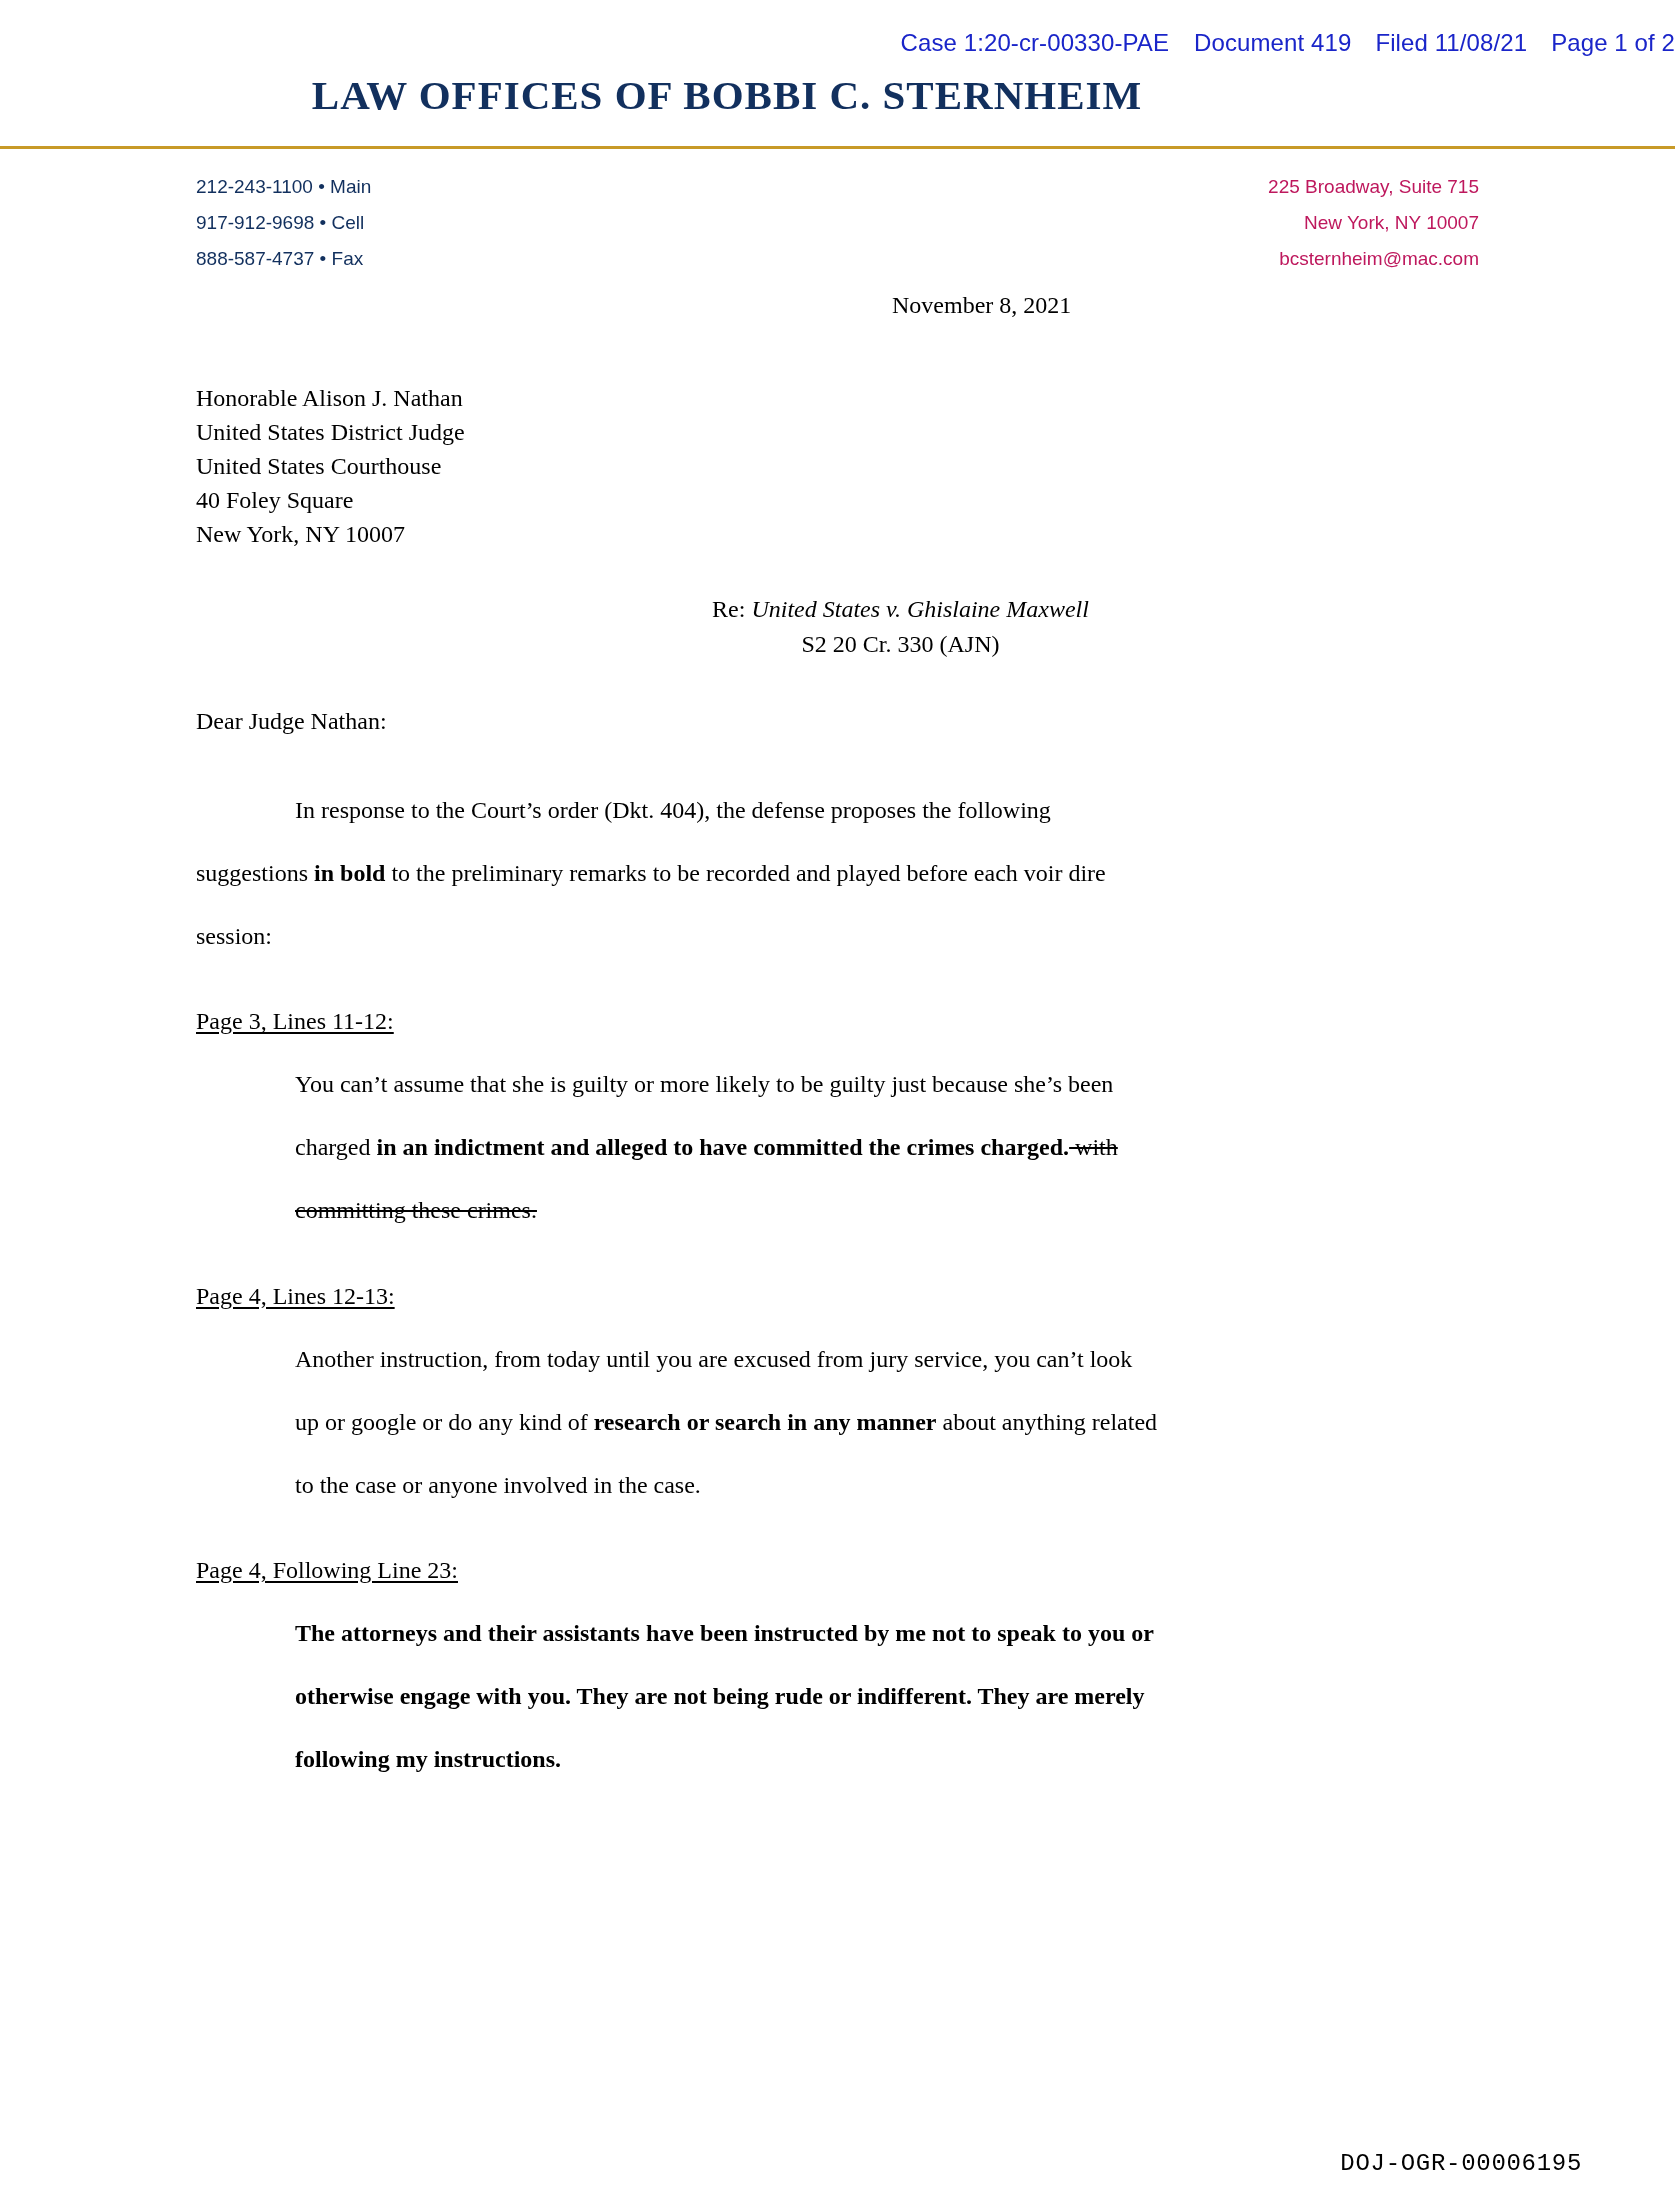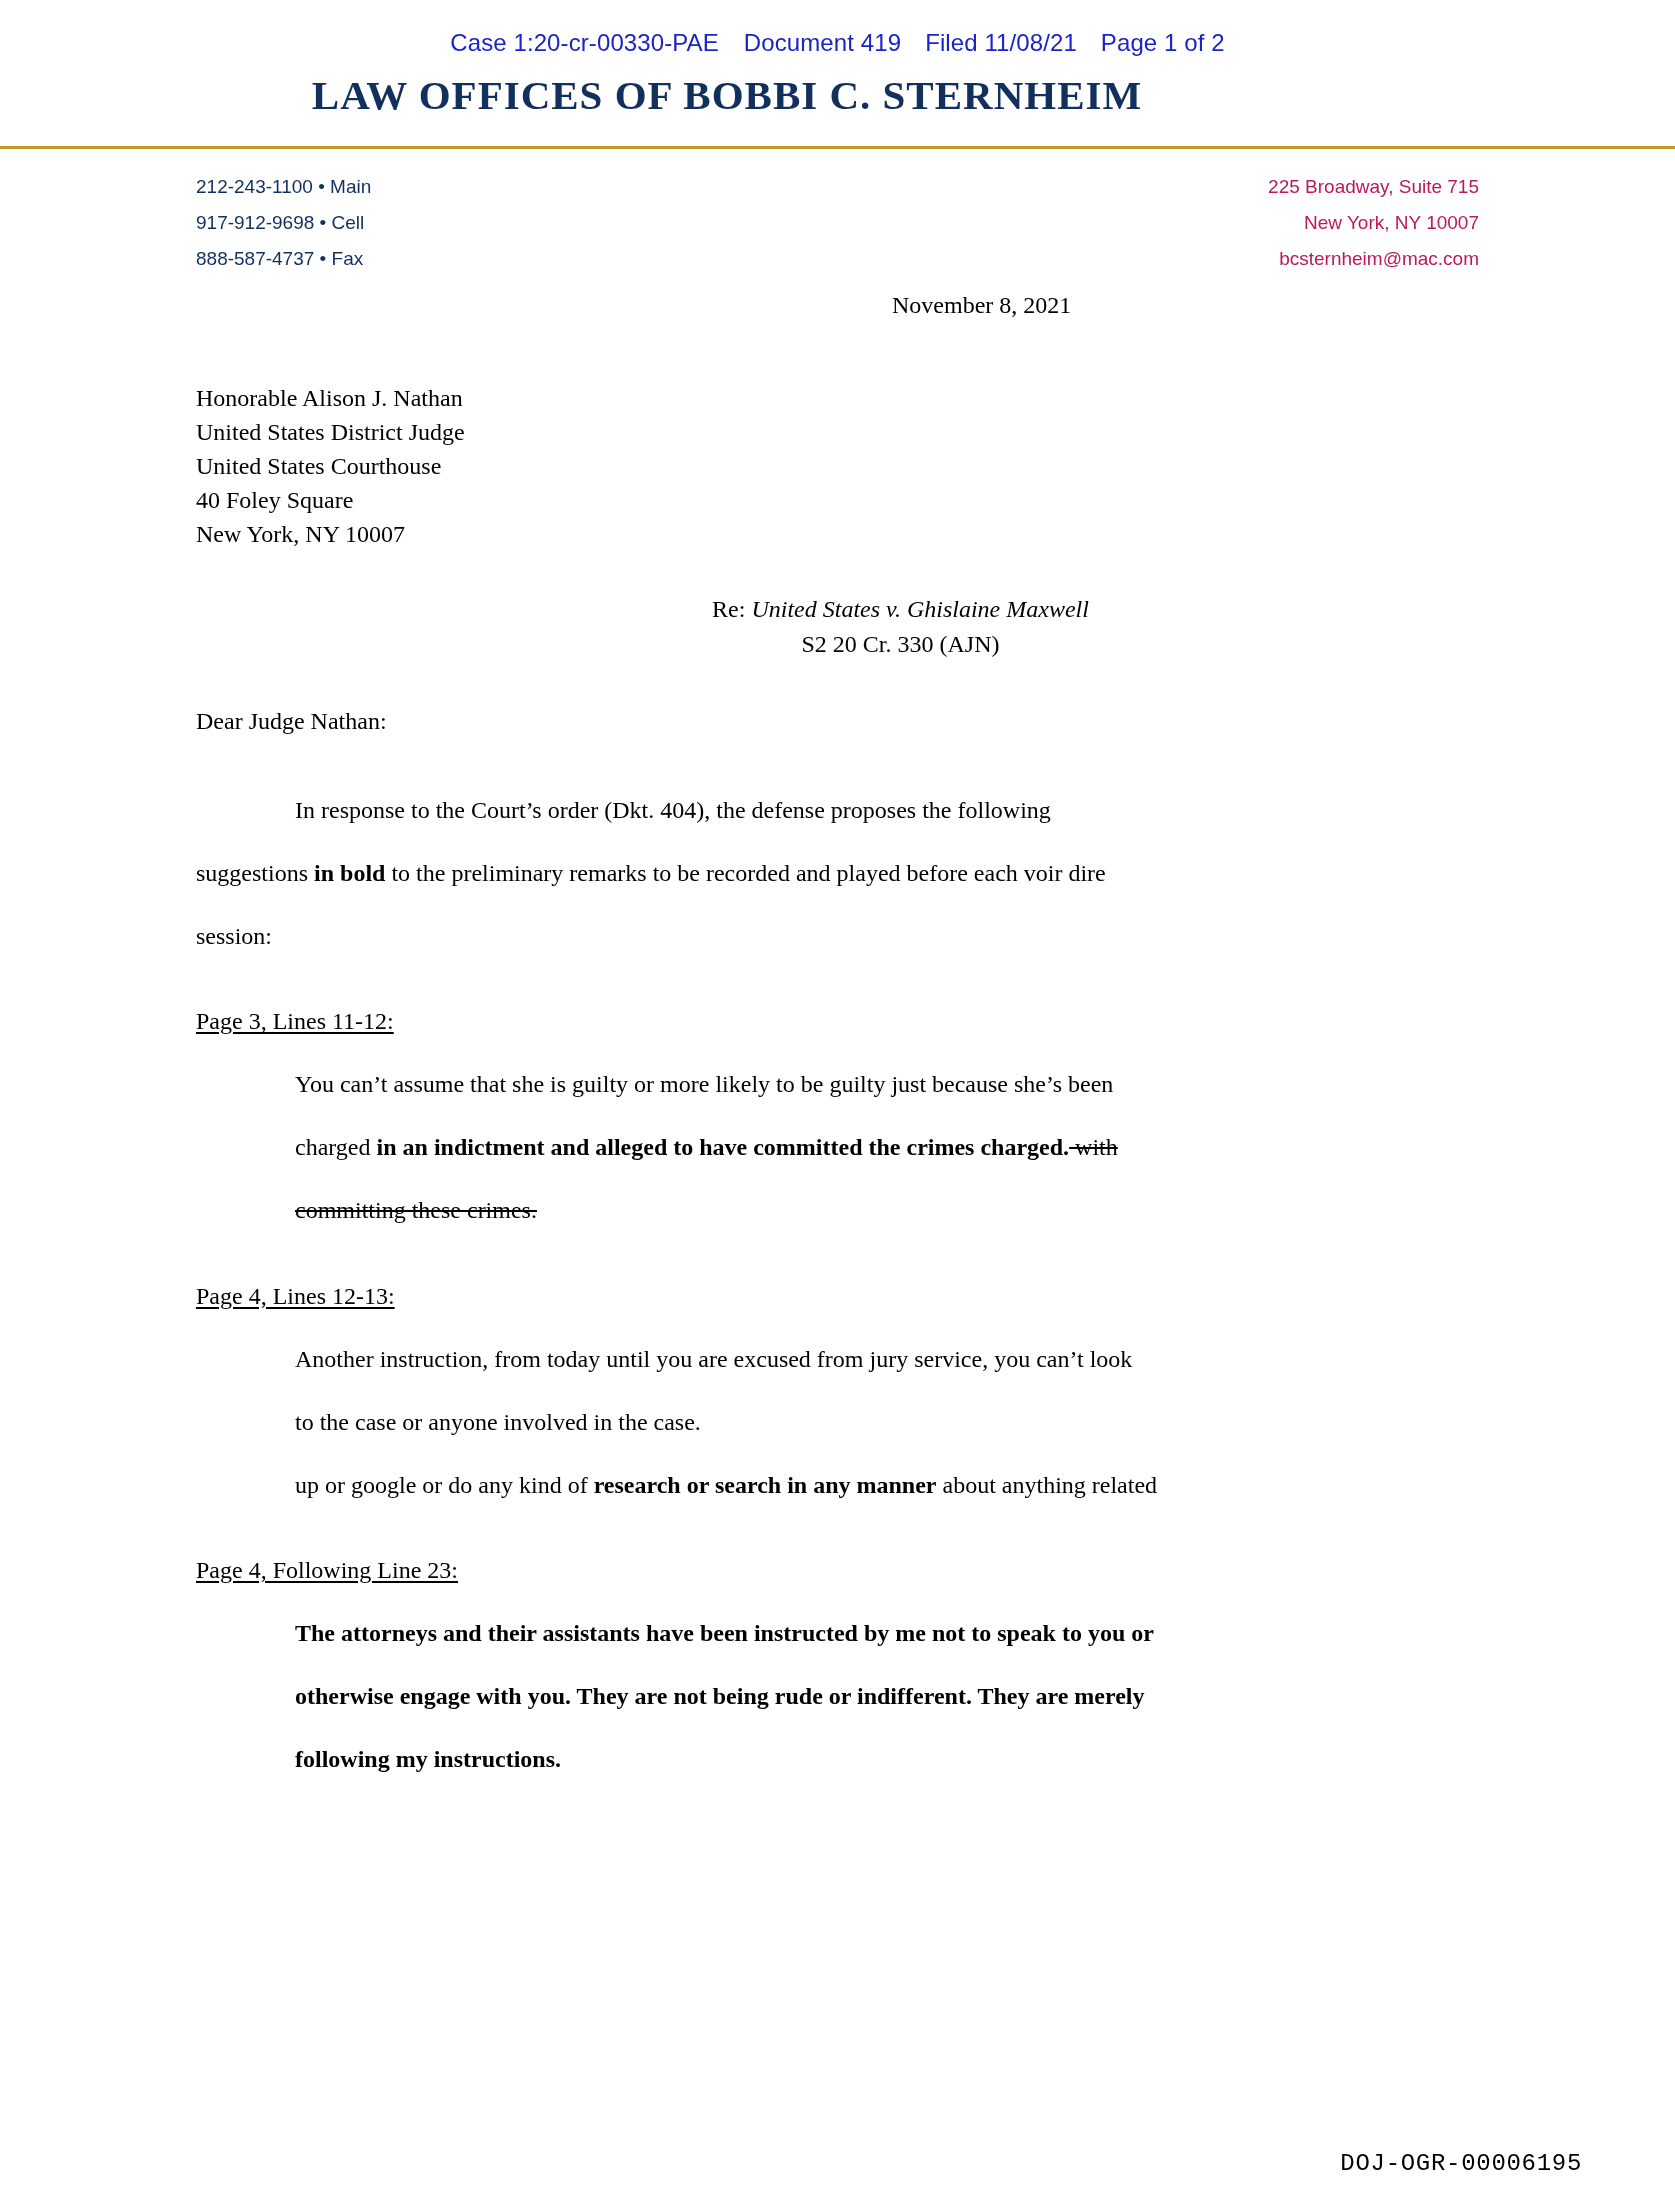--- a/index.html
+++ b/index.html
@@ -23,21 +23,21 @@
     box-sizing: border-box;
     padding: 0;
   }
 
   
   .ecf-stamp {
     position: absolute;
     top: 29px;
     left: 0;
     width: 1675px;
-    text-align: center;
+    text-align: right;
     font-family: "Liberation Sans", sans-serif;
     font-size: 24px;
     color: #1a25c9;
     letter-spacing: 0.1px;
     white-space: nowrap;
   }
   .ecf-stamp span { display: inline-block; }
   .ecf-gap-1 { width: 25px; }
   .ecf-gap-2 { width: 24px; }
   .ecf-gap-3 { width: 24px; }
@@ -219,24 +219,24 @@
       <span>charged </span><b>in an indictment and alleged to have committed the crimes charged.</b><span class="strike"> with</span>
     </div>
     <div class="quote">
       <span class="strike">committing these crimes.</span>
     </div>
 
     <div class="section-head">
       <span>Page 4, Lines 12-13:</span>
     </div>
     <div class="quote">Another instruction, from today until you are excused from jury service, you can’t look</div>
-    <div class="quote">to the case or anyone involved in the case.</div>
     <div class="quote">
       <span>up or google or do any kind of </span><b>research or search in any manner</b><span> about anything related</span>
     </div>
+    <div class="quote">to the case or anyone involved in the case.</div>
 
     <div class="section-head">
       <span>Page 4, Following Line 23:</span>
     </div>
     <div class="quote"><b>The attorneys and their assistants have been instructed by me not to speak to you or</b></div>
     <div class="quote"><b>otherwise engage with you. They are not being rude or indifferent. They are merely</b></div>
     <div class="quote"><b>following my instructions.</b></div>
 
   </div>
 

